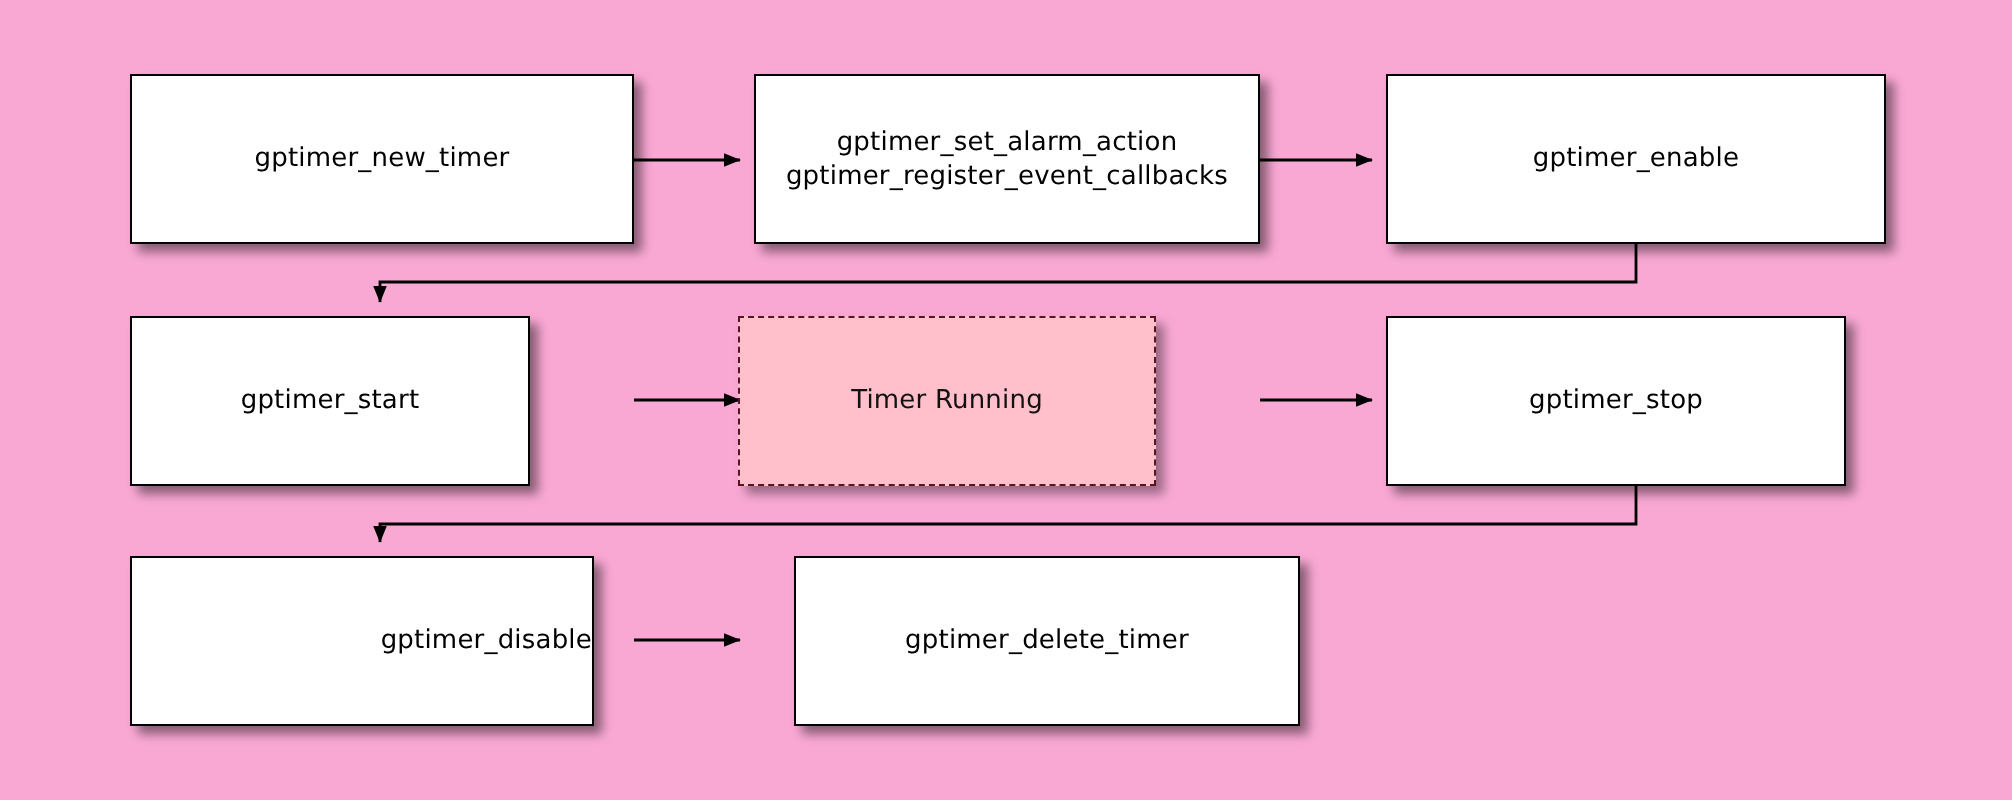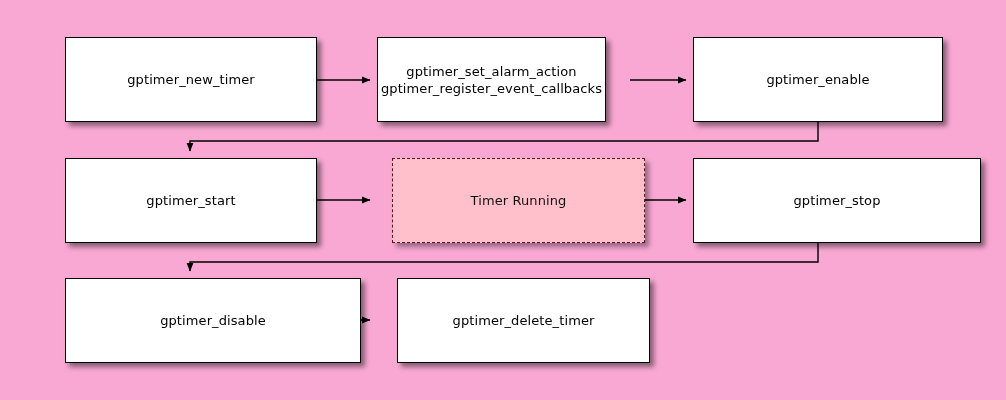--- a/index.html
+++ b/index.html
@@ -73,37 +73,37 @@
         <polyline points="630,200 686,200" fill="none" stroke="#000000" stroke-width="1.4" marker-end="url(#arrowhead)"></polyline>
         <polyline points="818,243 818,262 190,262 190,271" fill="none" stroke="#000000" stroke-width="1.4" marker-end="url(#arrowhead)"></polyline>
         <polyline points="317,320 370,320" fill="none" stroke="#000000" stroke-width="1.4" marker-end="url(#arrowhead)"></polyline>
       </g>
   </svg>
 
   <div id="node-layer">
       <div class="node" style="left: 65px; top: 37px; width: 252px; height: 85px;">
         <span class="label">gptimer_new_timer</span>
       </div>
-      <div class="node" style="left: 377px; top: 37px; width: 229px; height: 85px; justify-content: center;">
+      <div class="node" style="left: 377px; top: 37px; width: 253px; height: 85px; justify-content: center;">
         <span class="label">gptimer_set_alarm_action
 gptimer_register_event_callbacks</span>
       </div>
       <div class="node" style="left: 693px; top: 37px; width: 250px; height: 85px; justify-content: center;">
         <span class="label">gptimer_enable</span>
       </div>
-      <div class="node" style="left: 65px; top: 158px; width: 252px; height: 85px;">
+      <div class="node" style="left: 65px; top: 158px; width: 200px; height: 85px;">
         <span class="label">gptimer_start</span>
       </div>
-      <div class="node running" style="left: 392px; top: 158px; width: 253px; height: 85px;">
+      <div class="node running" style="left: 369px; top: 158px; width: 209px; height: 85px;">
         <span class="label">Timer Running</span>
       </div>
-      <div class="node" style="left: 693px; top: 158px; width: 288px; height: 85px;">
+      <div class="node" style="left: 693px; top: 158px; width: 230px; height: 85px;">
         <span class="label">gptimer_stop</span>
       </div>
-      <div class="node" style="left: 65px; top: 278px; width: 296px; height: 85px;">
+      <div class="node" style="left: 65px; top: 278px; width: 232px; height: 85px; justify-content: flex-end;">
         <span class="label">gptimer_disable</span>
       </div>
       <div class="node" style="left: 377px; top: 278px; width: 253px; height: 85px; margin-left: 20px;">
         <span class="label">gptimer_delete_timer</span>
       </div>
     </div>
 
 </div>
 
 </body></html>

